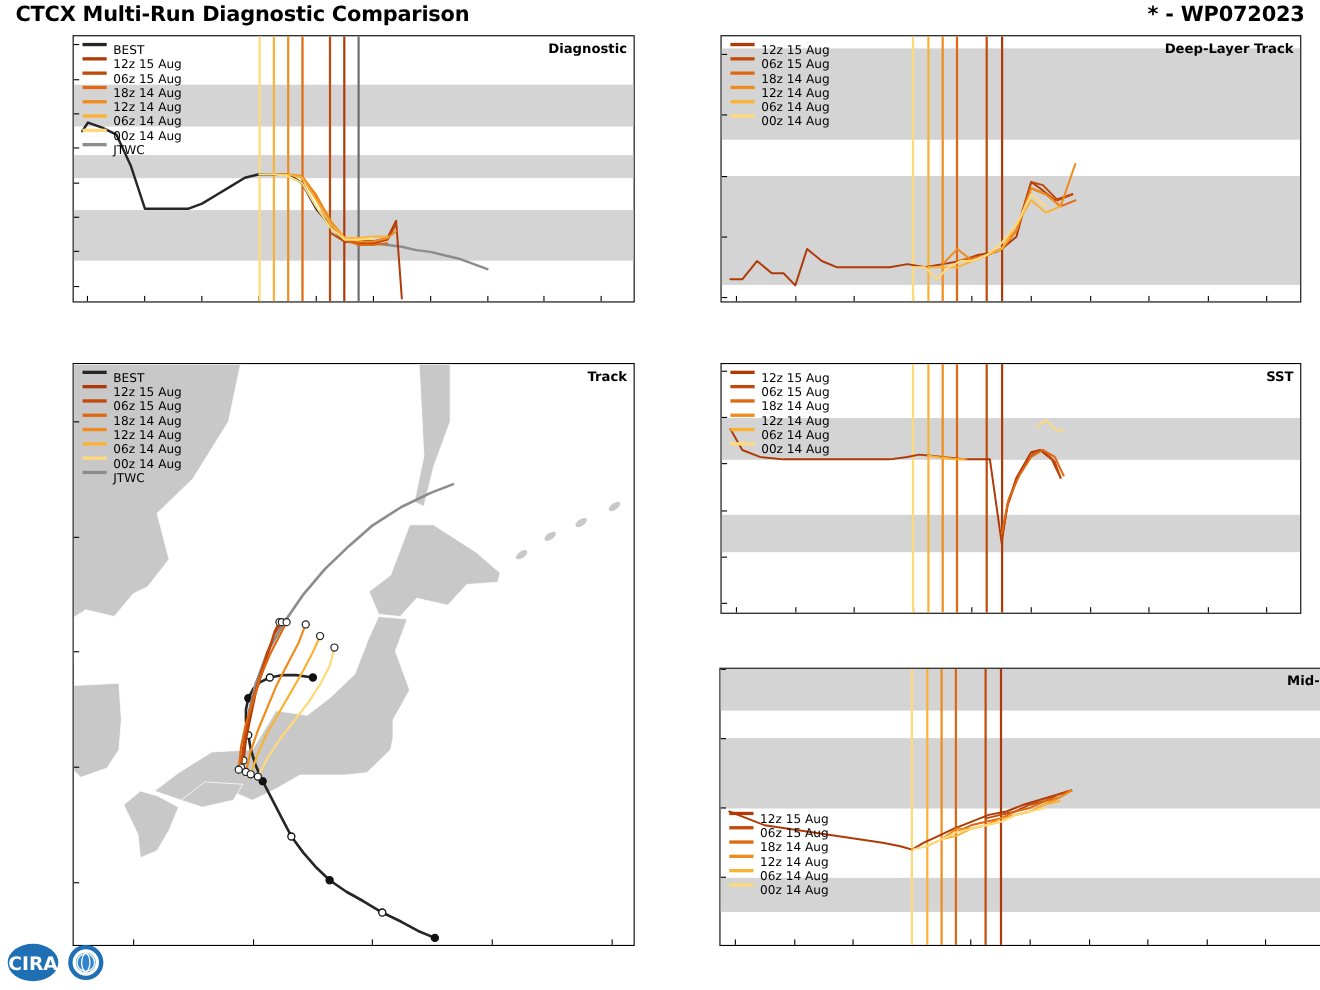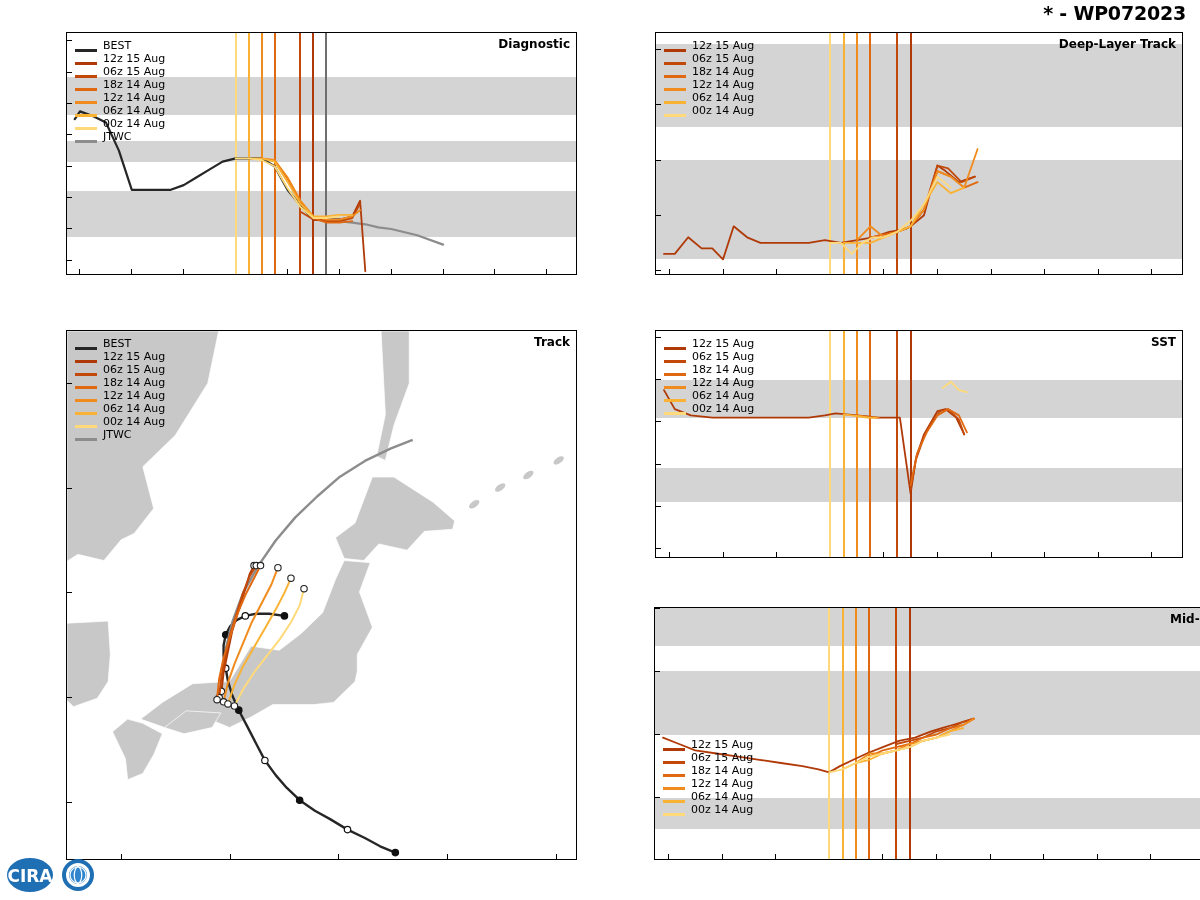--- a/index.html
+++ b/index.html
@@ -21,33 +21,34 @@
   .plot{position:absolute;left:0;top:0;width:100%;height:100%;
         border:1px solid #000;box-sizing:border-box;background:#fff;overflow:hidden;}
   .band{position:absolute;left:0;width:100%;background:#d4d4d4;}
   .vline{position:absolute;width:2px;top:0;bottom:0;}
   .panel-label{position:absolute;right:6px;top:4px;font-size:12px;font-weight:bold;z-index:7;}
   svg.series{position:absolute;left:0;top:0;overflow:visible;z-index:5;}
   .tickmark{position:absolute;background:#000;}
 
   
   .legend{position:absolute;z-index:8;font-size:11px;}
-  .legend .row{display:flex;align-items:flex-end;height:13px;}
+  .legend .row{display:flex;align-items:flex-start;height:13px;}
   .legend .swatch{width:22px;height:3px;margin-right:6px;flex:0 0 auto;}
   .legend .lbl{white-space:nowrap;}
 
   
   .mapbg{position:absolute;left:0;top:0;width:100%;height:100%;}
   
   #logo{position:absolute;left:6px;bottom:4px;width:104px;height:42px;}
 </style>
 </head>
 <body>
 
 <div id="header">
+  <div id="title">CTCX Multi-Run Diagnostic Comparison</div>
   <div id="storm-id">* - WP072023</div>
 </div>
 
 <div class="panel" id="p-intensity" style="left:66px;top:32px;width:511px;height:243px;">
     <div class="plot">
       <div class="band" style="top:158.34193548387097px;height:45.46451612903226px;background:#d4d4d4;"></div>
       <div class="band" style="top:108.17419354838711px;height:20.380645161290317px;background:#d4d4d4;"></div>
       <div class="band" style="top:43.896774193548396px;height:37.625806451612874px;background:#d4d4d4;"></div>
       <div class="vline" style="left:167.60406091370555px;background:#ffd97a;z-index:4;"></div>
       <div class="vline" style="left:180.57360406091368px;background:#f9b233;z-index:4;"></div>

